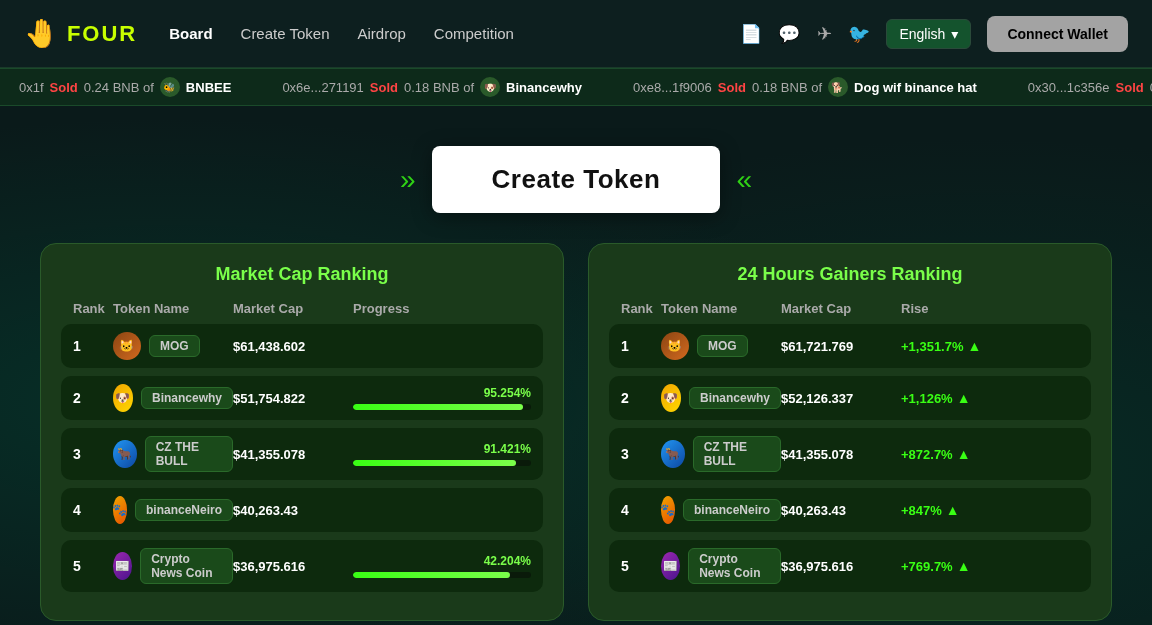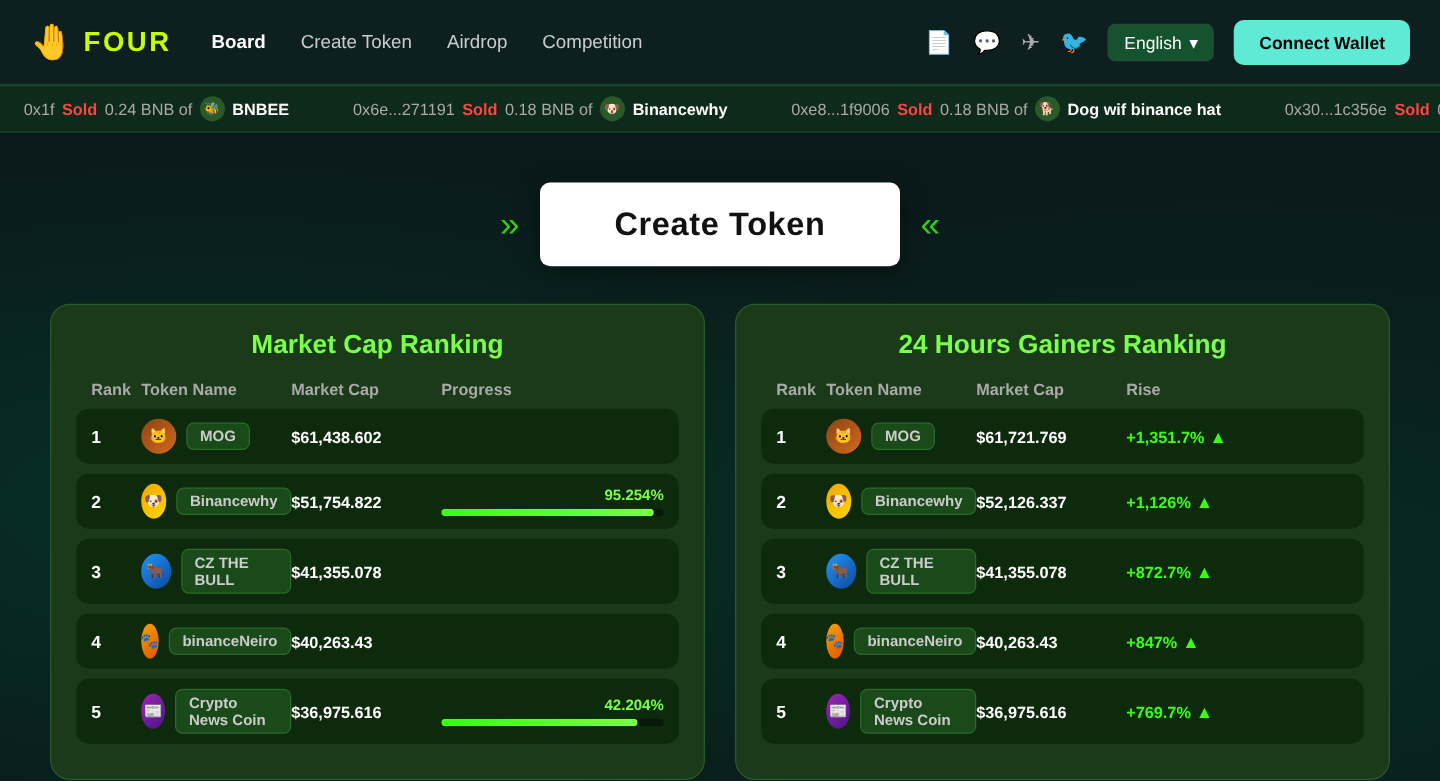--- a/index.html
+++ b/index.html
@@ -83,21 +83,21 @@
       gap: 6px;
       color: #fff;
       font-size: 14px;
       cursor: pointer;
       background: #14532d;
       border: 1px solid #2a4a3a;
       border-radius: 6px;
       padding: 6px 12px;
     }
     .connect-wallet-btn {
-      background: #5eead4;
+      background: #a3a3a3;
       color: #000;
       border: none;
       border-radius: 8px;
       padding: 10px 20px;
       font-size: 14px;
       font-weight: 700;
       cursor: pointer;
     }
 
     
@@ -188,21 +188,21 @@
     }
     .ranking-panel {
       flex: 1;
       background: #1a3a1a;
       border-radius: 16px;
       padding: 20px;
       border: 1px solid #2a5a2a;
     }
     .ranking-title {
       text-align: center;
-      font-size: 21px;
+      font-size: 18px;
       font-weight: 700;
       color: #7aff4a;
       margin-bottom: 16px;
     }
     .ranking-header {
       display: grid;
       padding: 0 12px;
       margin-bottom: 8px;
       font-size: 13px;
       color: #aaa;
@@ -406,20 +406,26 @@
         </div>
       </div>
 
       <div class="ranking-row market-cap">
         <span class="rank-num">3</span>
         <div class="token-info">
           <div class="token-avatar czbull">🐂</div>
           <span class="token-name-label">CZ THE BULL</span>
         </div>
         <span class="market-cap-val">$41,355.078</span>
+        <div class="progress-cell">
+          <span class="progress-label">91.421%</span>
+          <div class="progress-bar-bg">
+            <div class="progress-bar-fill" style="width:91.421%"></div>
+          </div>
+        </div>
       </div>
 
       <div class="ranking-row market-cap">
         <span class="rank-num">4</span>
         <div class="token-info">
           <div class="token-avatar binanceneiro">🐾</div>
           <span class="token-name-label">binanceNeiro</span>
         </div>
         <span class="market-cap-val">$40,263.43</span>
       </div>

